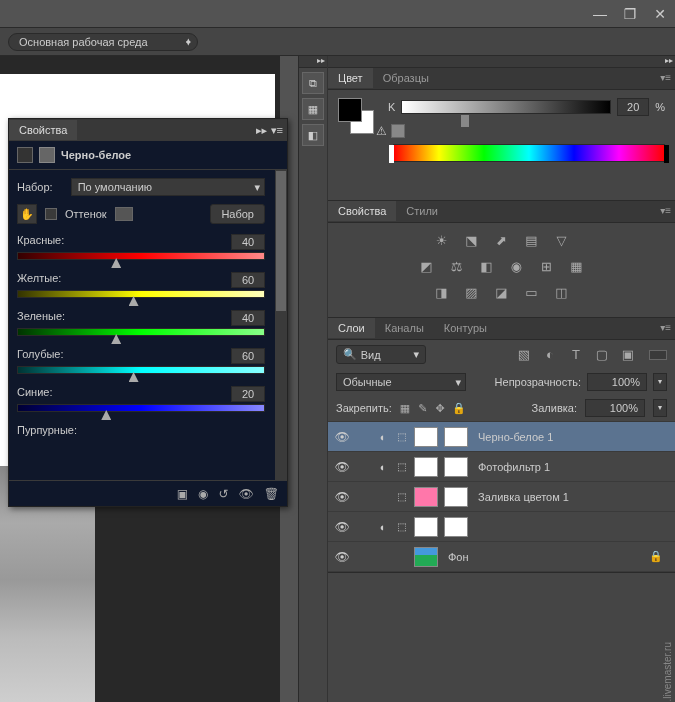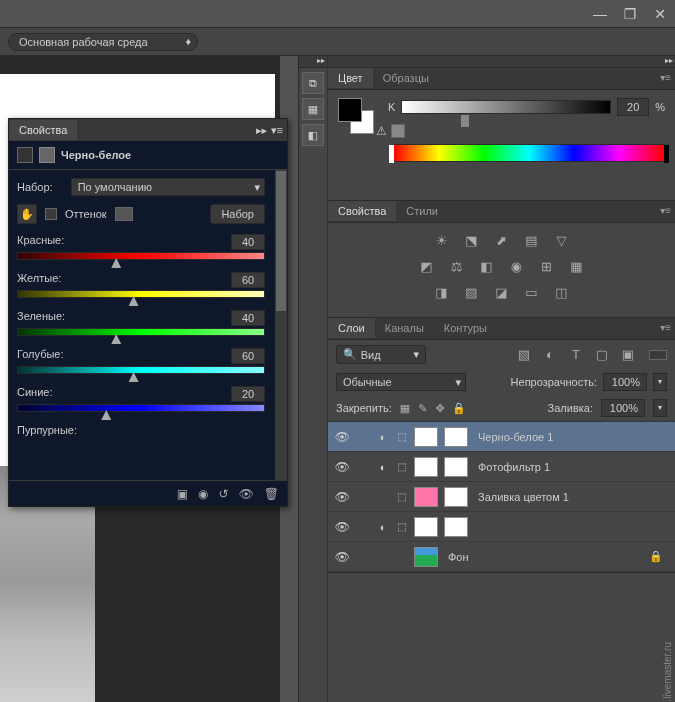--- a/index.html
+++ b/index.html
@@ -40,21 +40,21 @@
 .adj-row{display:flex;gap:12px;justify-content:center;margin-bottom:8px}
 .adj-ico{width:18px;height:18px;display:flex;align-items:center;justify-content:center;color:#aaa;font-size:13px}
 .layers-panel .toolbar{padding:5px 8px;display:flex;align-items:center;gap:6px}
 .kind-select{background:#3a3a3a;border:1px solid #2a2a2a;padding:2px 6px;border-radius:3px;min-width:90px;display:flex;align-items:center;gap:4px}
 .lay-filter-icons{display:flex;gap:8px;margin-left:auto}
 .lay-toggle{width:18px;height:10px;background:#3a3a3a;border:1px solid #666;margin-left:6px}
 .blend-row{padding:4px 8px;display:flex;align-items:center;gap:6px}
 .blend-select{background:#3a3a3a;border:1px solid #2a2a2a;padding:2px 6px;min-width:130px;position:relative}
 .blend-select:after{content:"▾";position:absolute;right:4px}
 .opacity-lbl{margin-left:auto}
-.opacity-val{background:#3a3a3a;border:1px solid #2a2a2a;padding:2px 6px;width:44px;text-align:right}
+.opacity-val{background:#3a3a3a;border:1px solid #2a2a2a;padding:2px 6px;width:60px;text-align:right}
 .opacity-btn{width:14px;height:18px;background:#3a3a3a;border:1px solid #2a2a2a;text-align:center;font-size:8px;line-height:16px}
 .lock-row{padding:4px 8px;display:flex;align-items:center;gap:8px;border-bottom:1px solid #383838}
 .lock-row .lico{font-size:11px;color:#aaa}
 .layer-list{}
 .layer{display:flex;align-items:center;height:30px;border-bottom:1px solid #3a3a3a;padding:0 6px;gap:6px}
 .layer.sel{background:#5b7390}
 .eye{width:16px;text-align:center;font-size:12px}
 .spacer{width:14px}
 .fx{width:14px;font-size:11px;text-align:center}
 .link{width:12px;font-size:10px;text-align:center}

